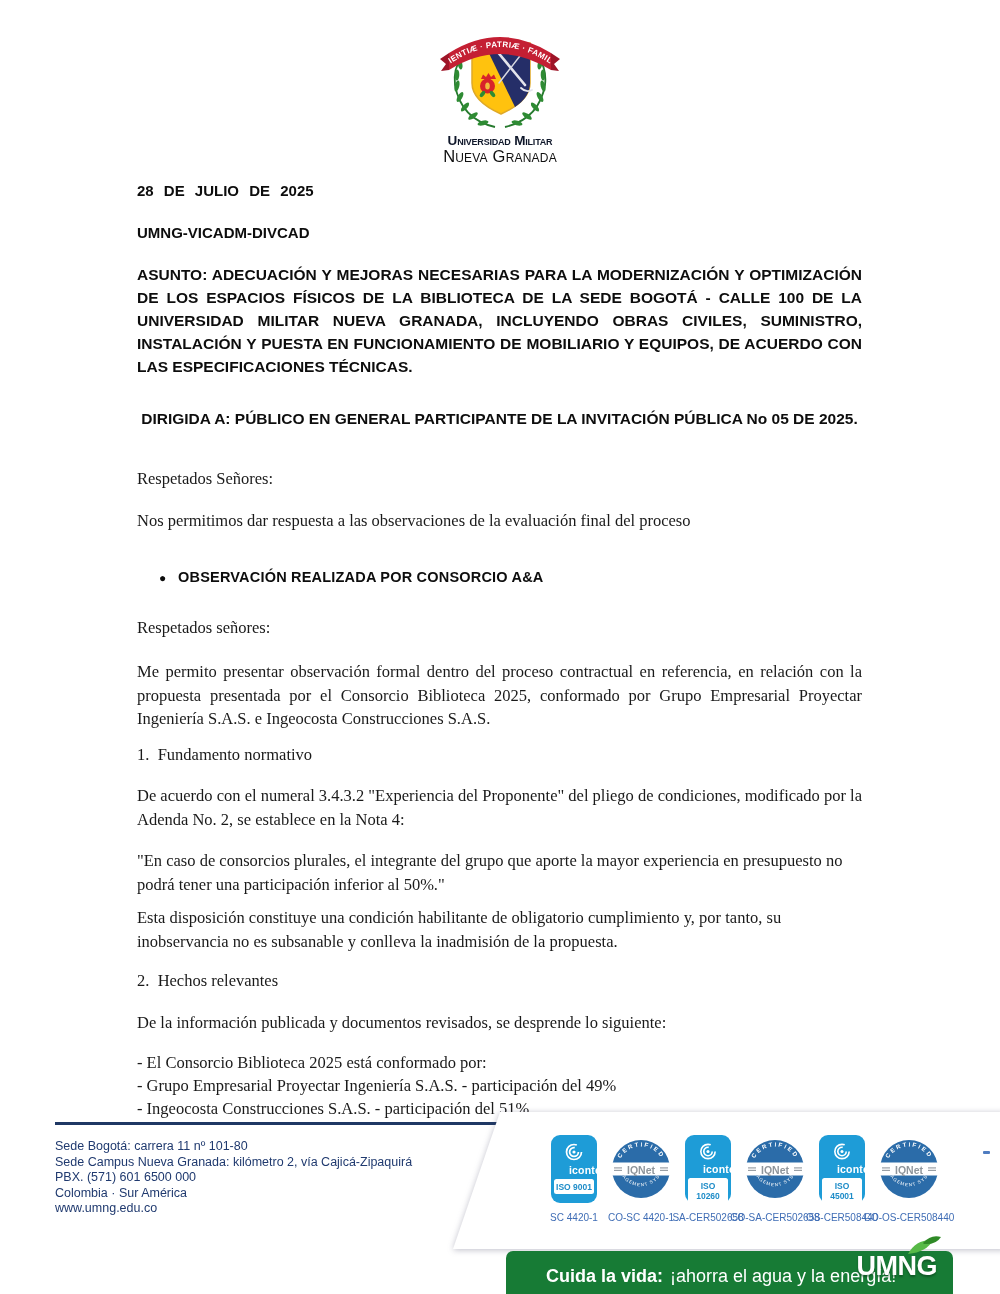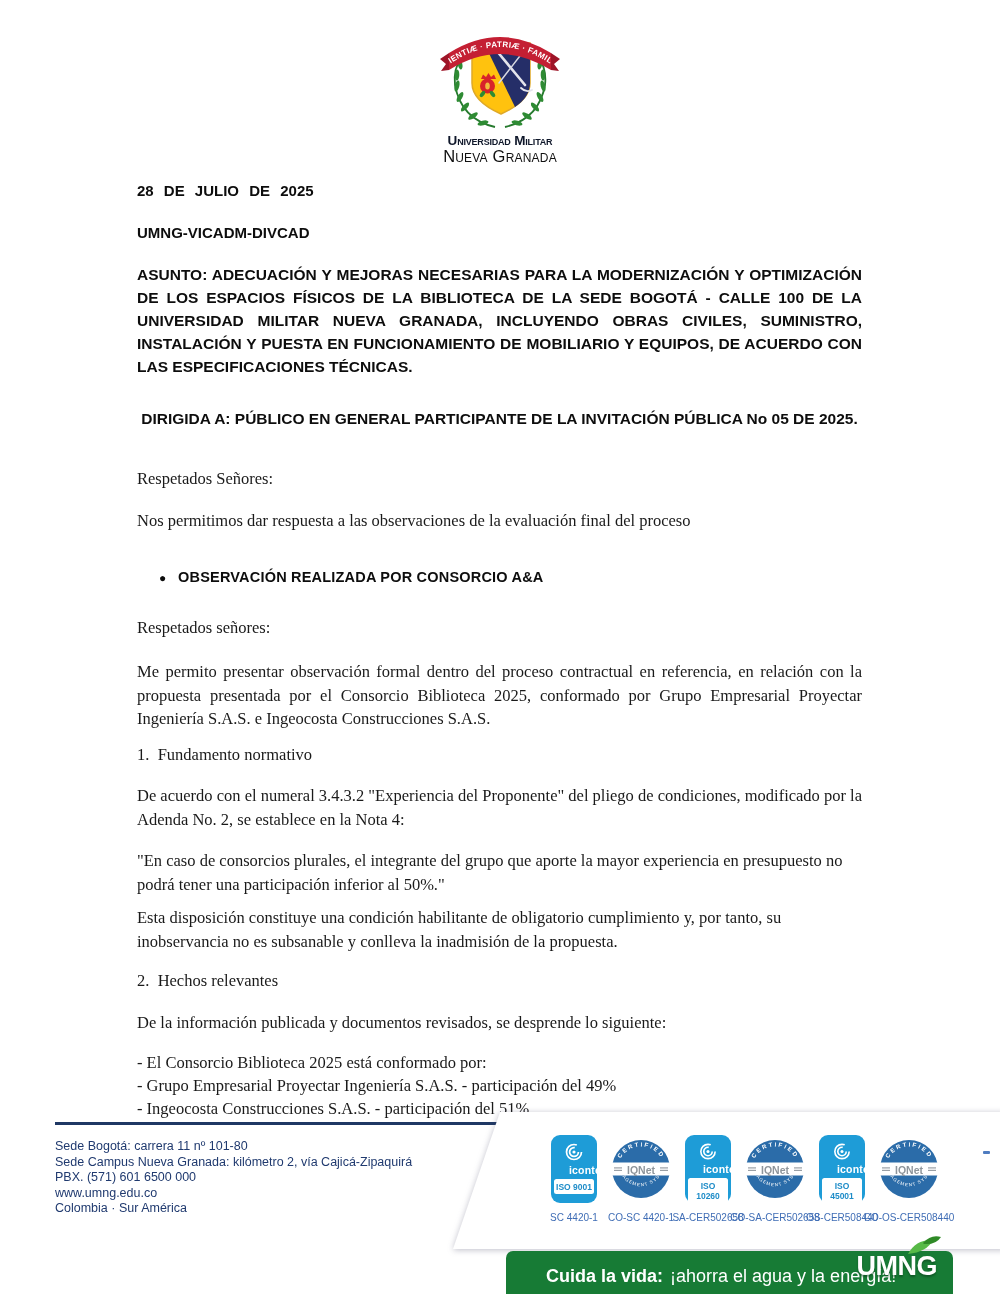--- a/index.html
+++ b/index.html
@@ -141,22 +141,22 @@
     <div>- Grupo Empresarial Proyectar Ingeniería S.A.S. - participación del 49%</div>
     <div>- Ingeocosta Construcciones S.A.S. - participación del 51%</div>
   </div>
 
   <div class="abs" id="rule"></div>
 
   <div class="abs" id="address">
     <div>Sede Bogotá: carrera 11 nº 101-80</div>
     <div>Sede Campus Nueva Granada: kilómetro 2, vía Cajicá-Zipaquirá</div>
     <div>PBX. (571) 601 6500 000</div>
+    <div>Colombia · Sur América</div>
     <div>www.umng.edu.co</div>
-    <div>Colombia · Sur América</div>
   </div>
 
   <div class="abs" id="whitebox-wrap">
     <div id="whitebox"></div>
   </div>
 
   <div class="abs" id="certs">
 
     <div class="cert">
       <div class="bwrap">

